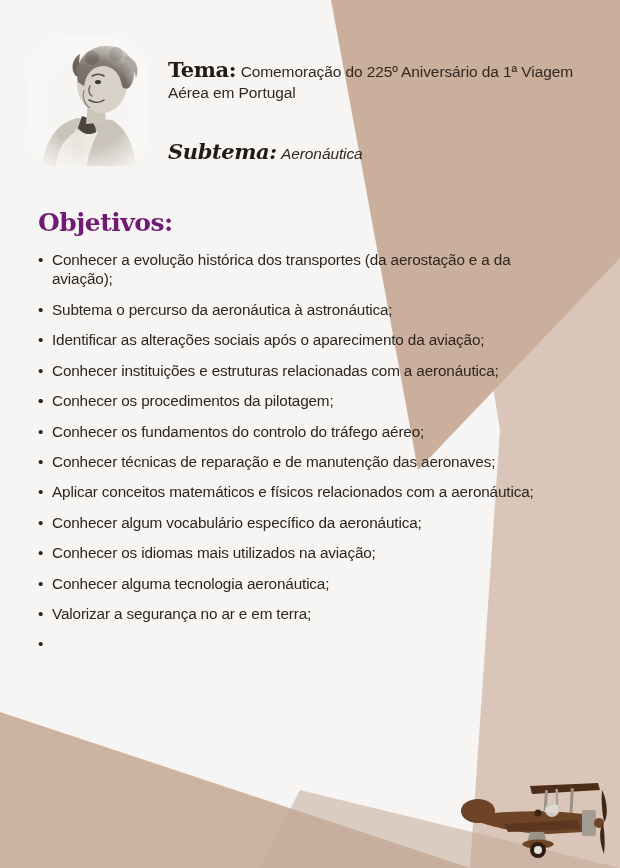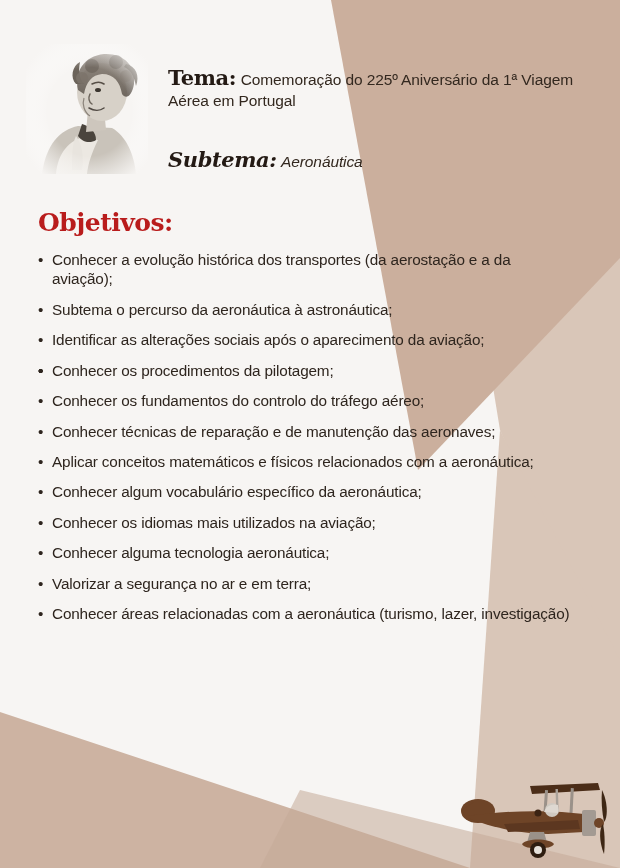--- a/index.html
+++ b/index.html
@@ -28,21 +28,21 @@
     position: absolute;
     inset: 0;
     width: 620px;
     height: 868px;
     z-index: 0;
   }
 
   
   #header {
     position: absolute;
-    top: 16px;
+    top: 8px;
     left: 0;
     width: 492px;
     height: 168px;
     z-index: 3;
     display: flex;
     align-items: flex-start;
   }
 
   #portrait-wrap {
     position: absolute;
@@ -87,21 +87,21 @@
     left: 38px;
     top: 208px;
     width: 548px;
     z-index: 3;
   }
 
   #objectives-title {
     font-family: "DejaVu Serif", "Liberation Serif", serif;
     font-weight: bold;
     font-size: 25px;
-    color: #b91c1c;
+    color: #701a75;
     letter-spacing: -0.5px;
     margin: 0 0 13px 0;
   }
 
   #objectives-list {
     list-style: none;
     margin: 0;
     padding: 0;
   }
 
@@ -209,31 +209,31 @@
       </div>
     </div>
   </div>
 
   <div id="objectives">
     <h1 id="objectives-title">Objetivos:</h1>
     <ul id="objectives-list">
         <li><span class="bullet">•</span><span>Conhecer a evolução histórica dos transportes (da aerostação e a da aviação);</span></li>
         <li><span class="bullet">•</span><span>Subtema o percurso da aeronáutica à astronáutica;</span></li>
         <li><span class="bullet">•</span><span>Identificar as alterações sociais após o aparecimento da aviação;</span></li>
-        <li><span class="bullet">•</span></li>
+        <li><span class="bullet">•</span><span>Conhecer instituições e estruturas relacionadas com a aeronáutica;</span></li>
         <li><span class="bullet">•</span></li>
         <li><span class="bullet">•</span><span>Conhecer os procedimentos da pilotagem;</span></li>
         <li><span class="bullet">•</span><span>Conhecer os fundamentos do controlo do tráfego aéreo;</span></li>
         <li><span class="bullet">•</span><span>Conhecer técnicas de reparação e de manutenção das aeronaves;</span></li>
         <li><span class="bullet">•</span><span>Aplicar conceitos matemáticos e físicos relacionados com a aeronáutica;</span></li>
         <li><span class="bullet">•</span><span>Conhecer algum vocabulário específico da aeronáutica;</span></li>
         <li><span class="bullet">•</span><span>Conhecer os idiomas mais utilizados na aviação;</span></li>
         <li><span class="bullet">•</span><span>Conhecer alguma tecnologia aeronáutica;</span></li>
         <li><span class="bullet">•</span><span>Valorizar a segurança no ar e em terra;</span></li>
-        <li><span class="bullet">•</span><span>Conhecer áreas relacionadas com a aeronáutica (turismo, lazer, investigação)</span></li>
+        <li><span class="bullet">•</span></li>
       </ul>
   </div>
 
   <div id="biplane">
     <svg viewBox="0 0 160 92" width="160" height="92">
 
       <path d="M78 14 L146 11 L148 18 L80 22 Z" fill="#4b2d18"></path>
 
       <rect x="92" y="18" width="3" height="30" fill="#9a9189" transform="rotate(4 93 33)"></rect>
       <rect x="118" y="16" width="3" height="32" fill="#9a9189" transform="rotate(3 119 32)"></rect>

